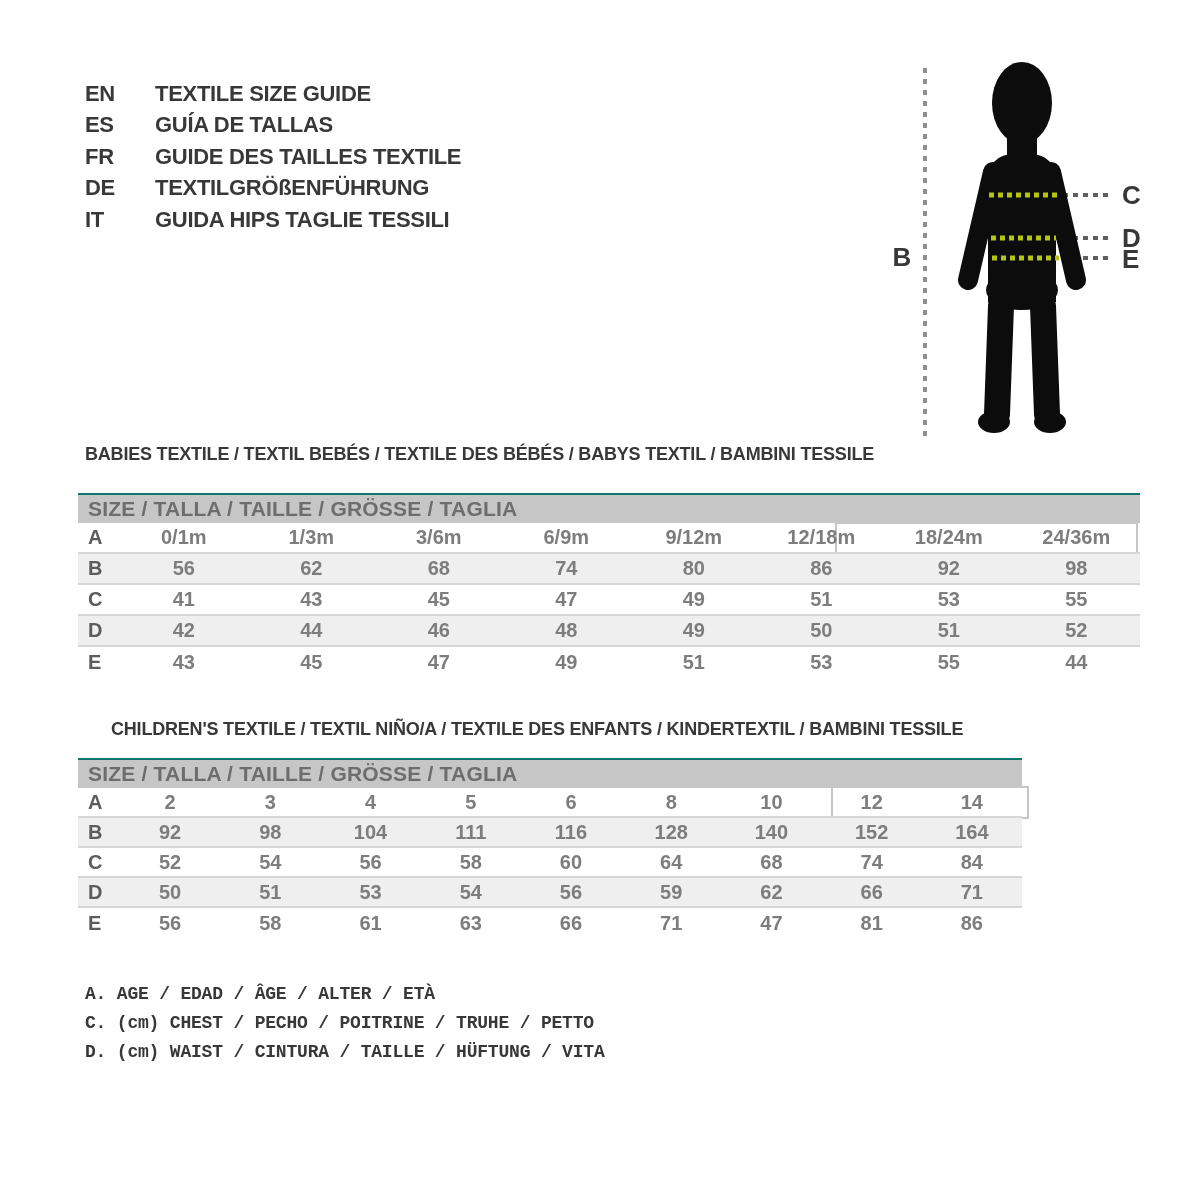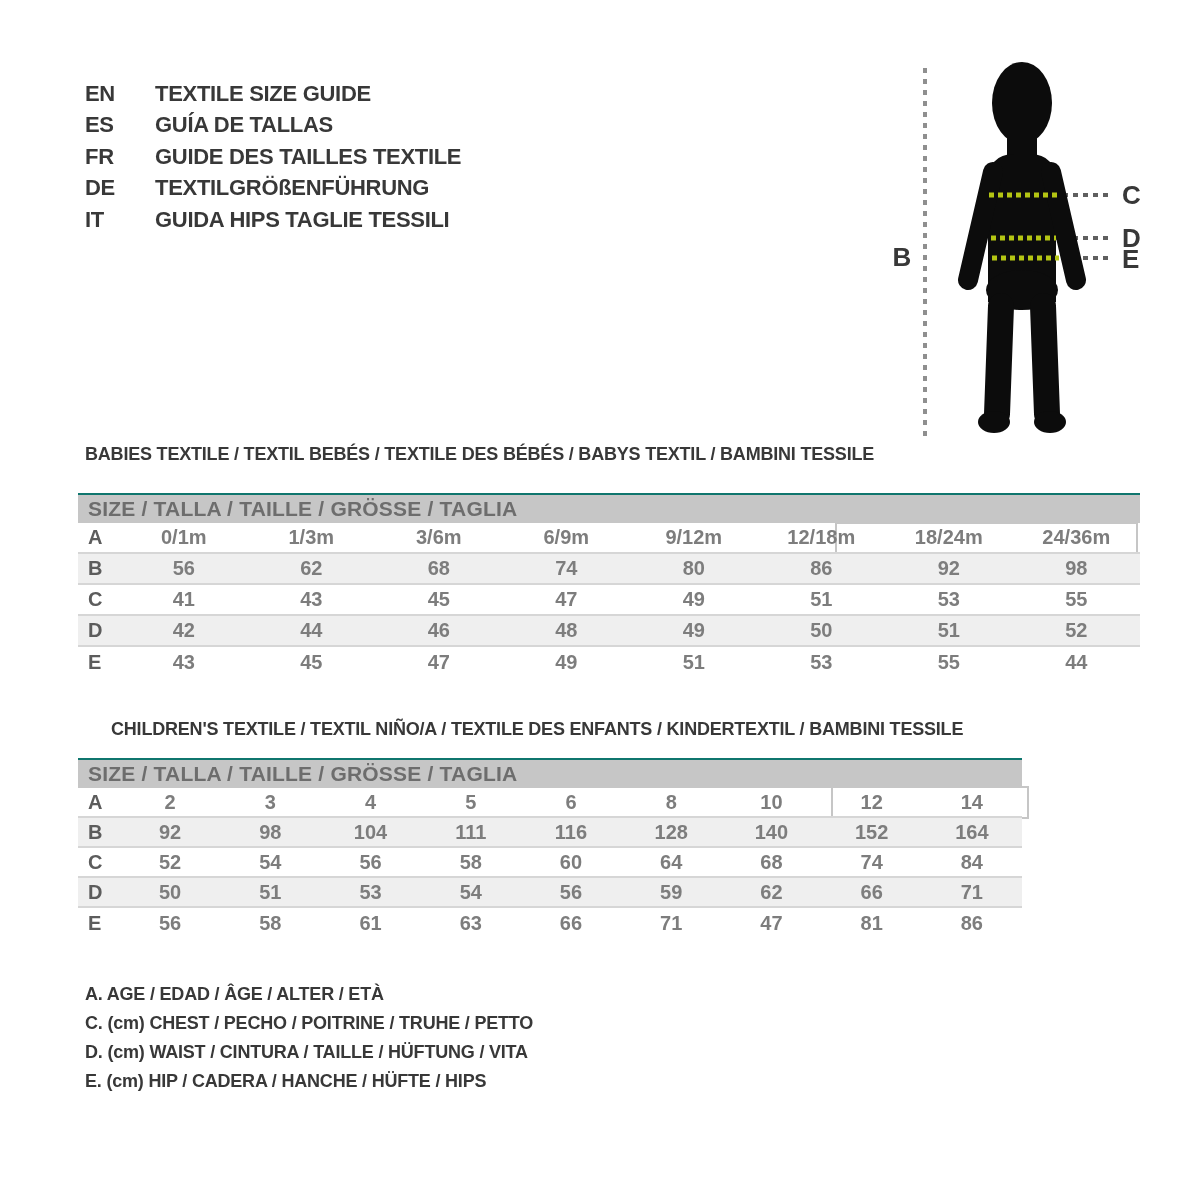--- a/index.html
+++ b/index.html
@@ -21,21 +21,21 @@
   .trow{display:flex;align-items:center;box-sizing:border-box;border-bottom:2px solid #d6d6d6;position:relative;z-index:2;}
   .trow.last{border-bottom:none;}
   .trow.stripe{background:#efefef;}
   .tlabel{width:42px;padding-left:10px;box-sizing:border-box;font-size:20px;font-weight:bold;color:#5c5c5c;}
   .tcell{flex:1;text-align:center;font-size:20px;font-weight:bold;color:#7d7d7d;}
   .babies .trow{height:31px;}
   .children .trow{height:30px;}
   .highlight-box{position:absolute;background:#ffffff;border:2px solid #c6c6c6;box-sizing:border-box;z-index:1;}
   
   .legend{position:absolute;left:85px;top:980px;}
-  .legend-line{font-size:18px;font-weight:bold;letter-spacing:-0.2px;line-height:29px;white-space:nowrap;color:#383838;}
+  .legend-line{font-size:18px;font-weight:bold;letter-spacing:-0.2px;line-height:29px;white-space:nowrap;color:#383838;font-family:Liberation Mono, monospace;}
   .figure-svg{position:absolute;left:860px;top:50px;}
 </style>
 </head>
 <body>
 
 <div class="canvas">
 
   <div class="lang-block">
     <div class="lang-code">EN</div>
     <div class="lang-label">TEXTILE SIZE GUIDE</div>
@@ -218,16 +218,15 @@
           <div class="tcell">86</div>
         </div>
       </div>
     <div class="highlight-box" style="left:753px;top:28px;width:198px;height:33px;"></div>
   </div>
 
   <div class="legend">
     <div class="legend-line">A. AGE / EDAD / ÂGE / ALTER / ETÀ</div>
     <div class="legend-line">C. (cm) CHEST / PECHO / POITRINE / TRUHE / PETTO</div>
     <div class="legend-line">D. (cm) WAIST / CINTURA / TAILLE / HÜFTUNG / VITA</div>
-    <div class="legend-line">E. (cm) HIP / CADERA / HANCHE / HÜFTE / HIPS</div>
   </div>
 
 </div>
 
 </body></html>

